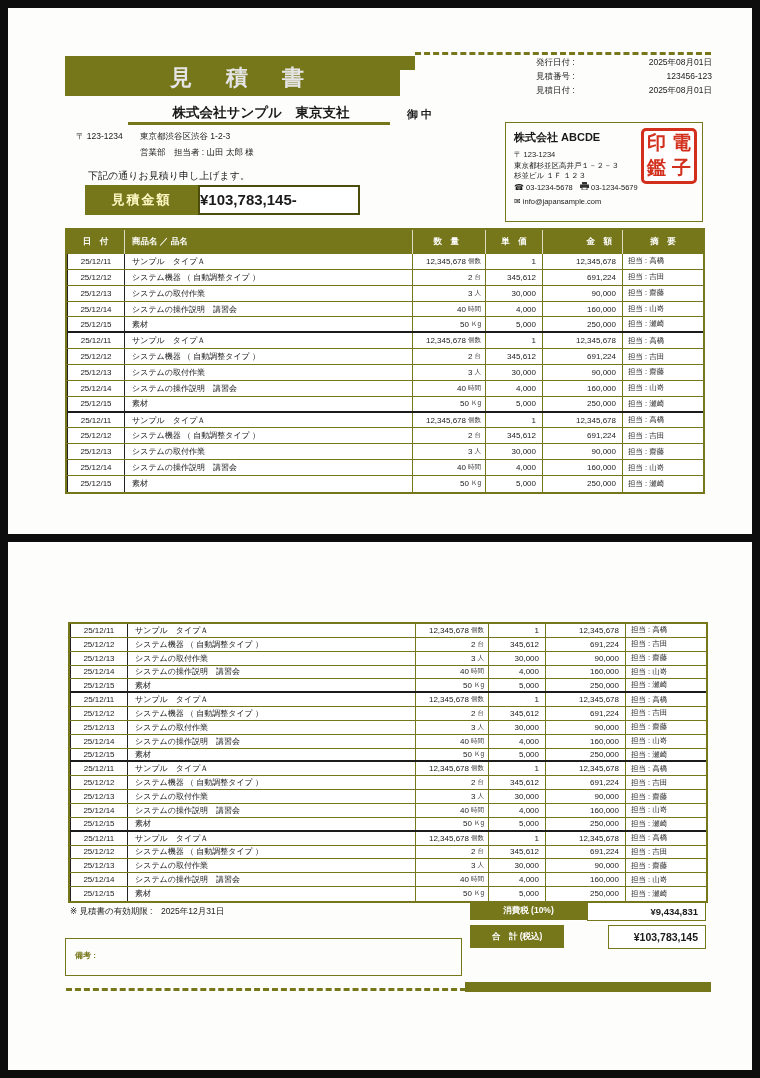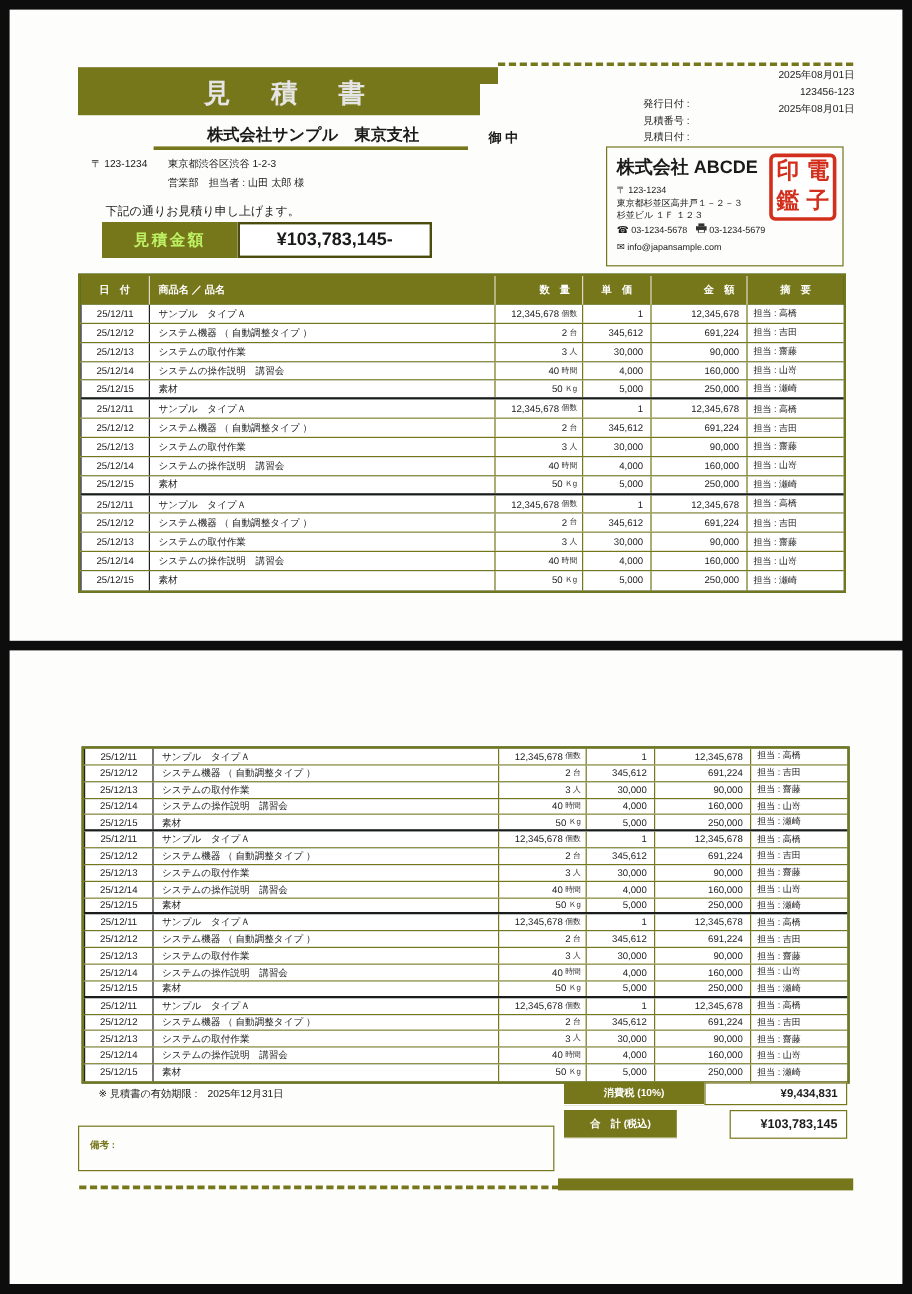--- a/index.html
+++ b/index.html
@@ -14,46 +14,46 @@
   #page2 { top:542px; height:528px; }
   .abs { position:absolute; }
 
   
   .title-bar { left:57px; top:48px; width:350px; height:40px; background:var(--olive);
     color:#e5e5e5; font-size:22px; font-weight:bold; text-align:center; line-height:44px; letter-spacing:6px; }
   .title-notch { left:392px; top:62px; width:15px; height:30px; background:#fdfdfc; }
   .dash-top { left:407px; top:44px; width:296px; border-top:3px dashed var(--olive); }
   .meta { left:528px; top:47px; width:176px; font-size:8.5px; }
   .meta-row { display:flex; justify-content:space-between; height:14px; line-height:14px; }
-  .meta-row .lbl { color:#222;margin-top:24px; }
+  .meta-row .lbl { color:#222; }
   .meta-row .val { text-align:right; }
 
   .cust-name { left:128px; top:96px; width:250px; font-size:13.5px; font-weight:bold; text-align:center; }
   .honorific { left:399px; top:99px; font-size:11px; font-weight:bold; }
   .cust-line { left:120px; top:114px; width:262px; height:2.5px; background:var(--olive); }
   .cust-postal { left:68px; top:123px; font-size:8.5px; }
   .cust-addr { left:132px; top:123px; font-size:8.5px; }
   .cust-contact { left:132px; top:139px; font-size:8.5px; }
 
   .supplier { left:497px; top:114px; width:198px; height:100px; border:1.5px solid var(--olive); padding:7px 8px; }
   .supplier .s-line { font-size:7.5px; line-height:10.5px; }
-  .supplier .s-name { font-size:15px; font-weight:bold; margin-bottom:5px; }
+  .supplier .s-name { font-size:11px; font-weight:bold; margin-bottom:5px; }
   .stamp { position:absolute; top:5px; right:5px; width:56px; height:56px; border:3.5px solid var(--red);
     border-radius:5px; display:grid; grid-template-columns:1fr 1fr; background:#fff; }
   .stamp span { color:var(--red); font-weight:bold; font-size:19px; line-height:24px; text-align:center; }
   .icon { display:inline-block; font-size:8px; }
 
   .greeting { left:80px; top:161px; font-size:10px; }
-  .amt-label { left:77px; top:177px; width:113px; height:30px; background:var(--olive); color:#bef264;
+  .amt-label { left:77px; top:177px; width:113px; height:30px; background:var(--olive); color:#fef9c3;
     font-size:13px; font-weight:bold; text-align:center; line-height:30px; letter-spacing:2px; }
   .amt-value { left:190px; top:177px; width:162px; height:30px; background:#fff; border:2.5px solid #4c4c0c;
-    font-size:15px; font-weight:bold; text-align:center; line-height:25px; }
+    font-size:15px; font-weight:bold; text-align:left; line-height:25px; }
 
   
-  .qtable { position:absolute; width:640px; border:2px solid var(--olive); border-top-width:2px; background:#14532d; }
+  .qtable { position:absolute; width:640px; border:2px solid var(--olive); border-top-width:2px; background:#f9a8d4; }
   #table1 { left:57px; top:220px; }
   #table2 { left:60px; top:80px; }
   .thead { display:flex; height:24px; background:var(--olive); color:#fff; font-size:8.5px; font-weight:bold; }
   .thead .hc { display:flex; align-items:center; border-right:1px solid rgba(255,255,255,.75); }
   .thead .hc:last-child { border-right:none; }
   .row { display:flex; background:#fff; border-bottom:1px solid var(--olive); }
   .t1 .row { height:15.87px; }
   .t2 .row { height:13.85px; }
   .row.group-end { border-bottom:2px solid #1c1c1c; }
   .row:last-child { border-bottom:none; }
@@ -61,27 +61,27 @@
   .cell:last-child { border-right:none; }
   .c-date { width:58px; justify-content:center; border-left:1.5px solid #222; border-right:1.5px solid #222 !important; }
   .c-name { width:288px; padding-left:7px; }
   .c-qty  { width:73px; justify-content:flex-end; padding-right:4px; }
   .c-qty .unit { font-size:6.5px; margin-left:2px; color:#333; }
   .c-price{ width:57px; justify-content:flex-end; padding-right:6px; }
   .c-amt  { width:80px; justify-content:flex-end; padding-right:6px; }
   .c-note { flex:1; padding-left:5px; font-size:7.5px; }
   .h-date { width:58px; justify-content:center; }
   .h-name { width:288px; padding-left:7px; }
-  .h-qty  { width:73px; justify-content:flex-end; padding-right:10px; }
+  .h-qty  { width:73px; justify-content:flex-end; padding-right:26px; }
   .h-price{ width:57px; justify-content:center; }
   .h-amt  { width:80px; justify-content:flex-end; padding-right:10px; }
   .h-note { flex:1; justify-content:center; }
 
   
-  .validity { left:74px; top:364px; font-size:8.5px; }
+  .validity { left:62px; top:364px; font-size:8.5px; }
   .totals { left:462px; top:360px; width:236px; }
   .tot-row { display:flex; height:19px; margin-bottom:1px; }
   .tot-row.grand { margin-top:4px; height:24px;gap:44px; }
   .tot-lbl { width:117px; background:var(--olive); color:#fff; font-size:8.5px; font-weight:bold;
     display:flex; align-items:center; justify-content:center; border-bottom:1px solid #fff; }
   .tot-val { width:119px; background:#fff; border:1.5px solid var(--olive); font-weight:bold;
     display:flex; align-items:center; justify-content:flex-end; padding-right:7px; font-size:9.5px; }
   .tot-row.grand .tot-val { font-size:10.5px; }
   .remarks { left:57px; top:396px; width:397px; height:38px; border:1.5px solid var(--olive); padding:5px 9px; }
   .remarks .r-lbl { color:var(--olive); font-size:8px; font-weight:bold; }

